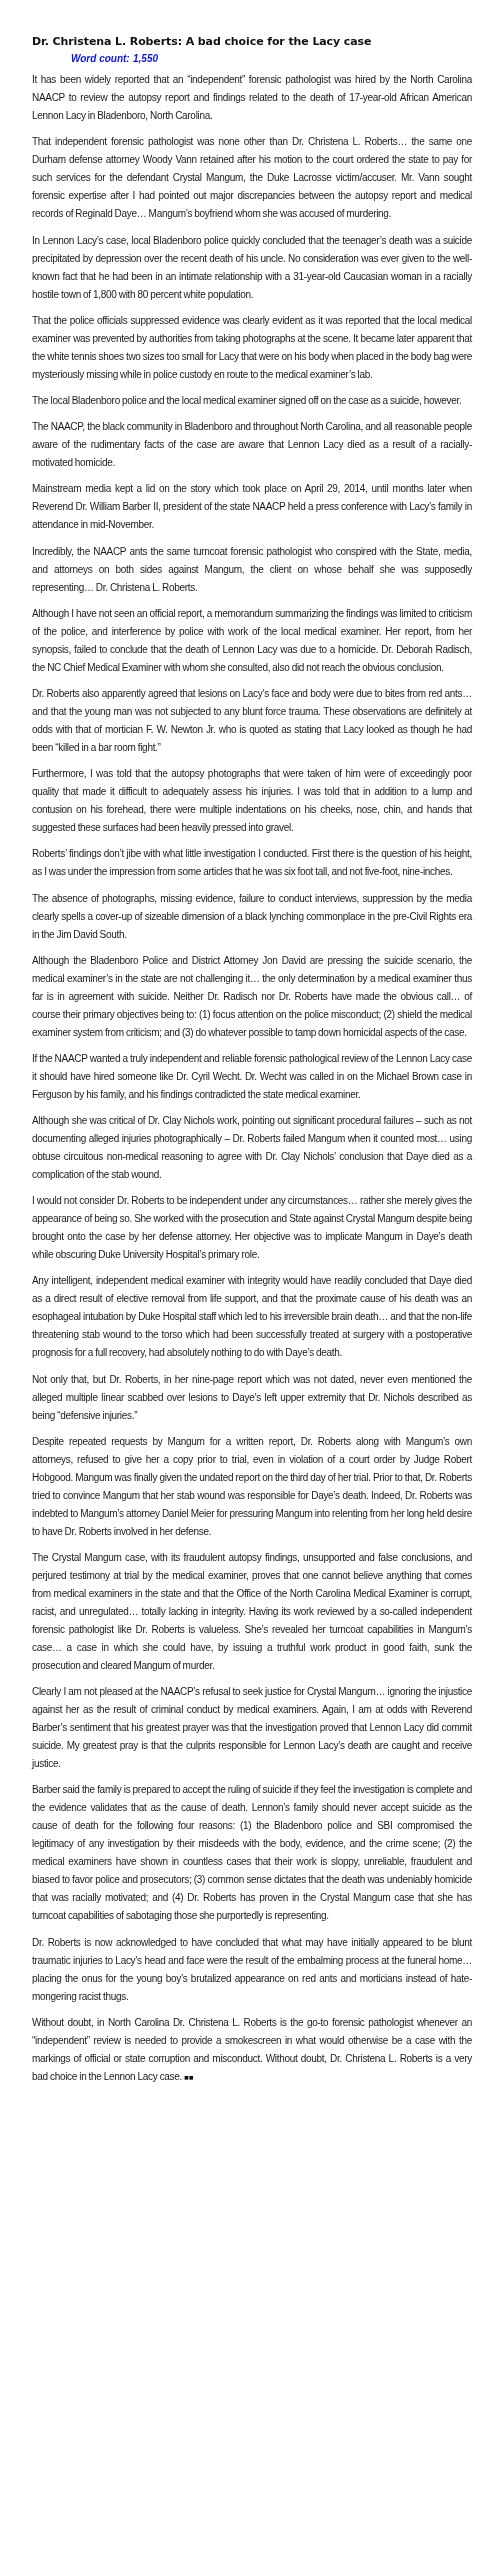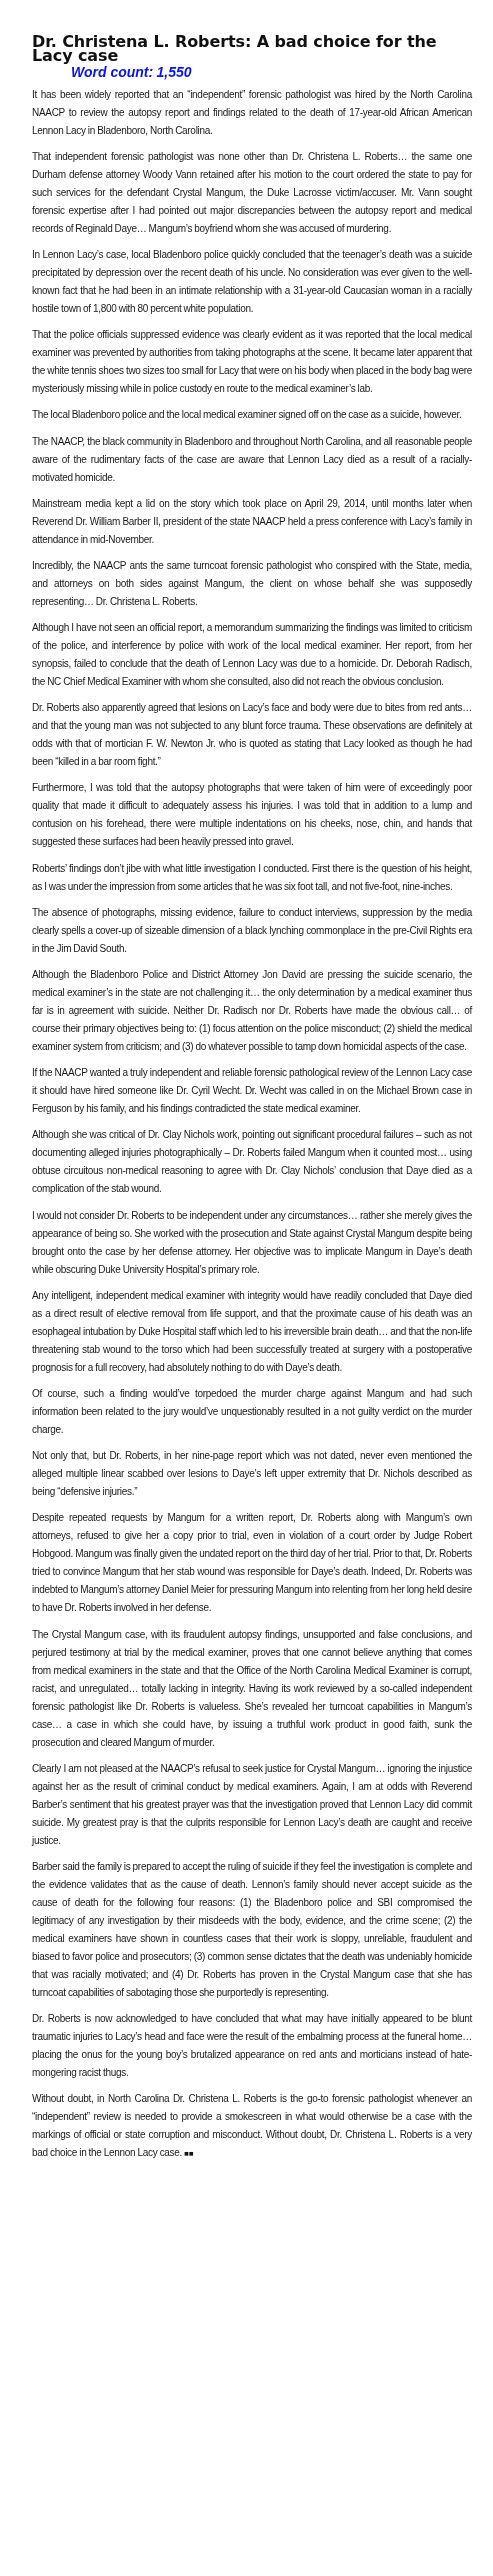--- a/index.html
+++ b/index.html
@@ -15,31 +15,31 @@
   }
   .page {
     position: absolute;
     left: 32px;
     top: 35px;
     width: 440px;
   }
   .title {
     font-family: "DejaVu Sans", sans-serif;
     font-weight: bold;
-    font-size: 16px;
+    font-size: 11px;
     color: #111111;
     margin: 0 0 3.3px 0;
     letter-spacing: -0.1px;
     line-height: 14.3px;
   }
   .wordcount {
     font-family: "Liberation Sans", sans-serif;
     font-weight: bold;
     font-style: italic;
-    font-size: 14px;
+    font-size: 10px;
     color: #0a14e6;
     margin: 0 0 7.7px 0;
     line-height: 11px;
     padding-left: 39px;
   }
   .wordcount .label { margin-right: 3.3px; }
   .body p {
     font-family: "Liberation Sans", sans-serif;
     font-size: 10px;
     line-height: 18px;
@@ -76,21 +76,20 @@
     <p>Although I have not seen an official report, a memorandum summarizing the findings was limited to criticism of the police, and interference by police with work of the local medical examiner.  Her report, from her synopsis, failed to conclude that the death of Lennon Lacy was due to a homicide.  Dr. Deborah Radisch, the NC Chief Medical Examiner with whom she consulted, also did not reach the obvious conclusion.</p>
     <p>Dr. Roberts also apparently agreed that lesions on Lacy’s face and body were due to bites from red ants…  and that the young man was not subjected to any blunt force trauma.  These observations are definitely at odds with that of mortician F. W. Newton Jr. who is quoted as stating that Lacy looked as though he had been “killed in a bar room fight.”</p>
     <p>Furthermore, I was told that the autopsy photographs that were taken of him were of exceedingly poor quality that made it difficult to adequately assess his injuries.  I was told that in addition to a lump and contusion on his forehead, there were multiple indentations on his cheeks, nose, chin, and hands that suggested these surfaces had been heavily pressed into gravel.</p>
     <p>Roberts’ findings don’t jibe with what little investigation I conducted.  First there is the question of his height, as I was under the impression from some articles that he was six foot tall, and not five-foot, nine-inches.</p>
     <p>The absence of photographs, missing evidence, failure to conduct interviews, suppression by the media clearly spells a cover-up of sizeable dimension of a black lynching commonplace in the pre-Civil Rights era in the Jim David South.</p>
     <p>Although the Bladenboro Police and District Attorney Jon David are pressing the suicide scenario, the medical examiner’s in the state are not challenging it… the only determination by a medical examiner thus far is in agreement with suicide.  Neither Dr. Radisch nor Dr. Roberts have made the obvious call… of course their primary objectives being to: (1) focus attention on the police misconduct; (2) shield the medical examiner system from criticism; and (3) do whatever possible to tamp down homicidal aspects of the case.</p>
     <p>If the NAACP wanted a truly independent and reliable forensic pathological review of the Lennon Lacy case it should have hired someone like Dr. Cyril Wecht.  Dr. Wecht was called in on the Michael Brown case in Ferguson by his family, and his findings contradicted the state medical examiner.</p>
     <p>Although she was critical of Dr. Clay Nichols work, pointing out significant procedural failures – such as not documenting alleged injuries photographically – Dr. Roberts failed Mangum when it counted most… using obtuse circuitous non-medical reasoning to agree with Dr. Clay Nichols’ conclusion that Daye died as a complication of the stab wound.</p>
     <p>I would not consider Dr. Roberts to be independent under any circumstances… rather she merely gives the appearance of being so.  She worked with the prosecution and State against Crystal Mangum despite being brought onto the case by her defense attorney.  Her objective was to implicate Mangum in Daye’s death while obscuring Duke University Hospital’s primary role.</p>
     <p>Any intelligent, independent medical examiner with integrity would have readily concluded that Daye died as a direct result of elective removal from life support, and that the proximate cause of his death was an esophageal intubation by Duke Hospital staff which led to his irreversible brain death… and that the non-life threatening stab wound to the torso which had been successfully treated at surgery with a postoperative prognosis for a full recovery, had absolutely nothing to do with Daye’s death.</p>
-    <p>Of course, such a finding would’ve torpedoed the murder charge against Mangum and had such information been related to the jury would’ve unquestionably resulted in a not guilty verdict on the murder charge.</p>
     <p>Not only that, but Dr. Roberts, in her nine-page report which was not dated, never even mentioned the alleged multiple linear scabbed over lesions to Daye’s left upper extremity that Dr. Nichols described as being “defensive injuries.”</p>
     <p>Despite repeated requests by Mangum for a written report, Dr. Roberts along with Mangum’s own attorneys, refused to give her a copy prior to trial, even in violation of a court order by Judge Robert Hobgood.  Mangum was finally given the undated report on the third day of her trial.  Prior to that, Dr. Roberts tried to convince Mangum that her stab wound was responsible for Daye’s death.  Indeed, Dr. Roberts was indebted to Mangum’s attorney Daniel Meier for pressuring Mangum into relenting from her long held desire to have Dr. Roberts involved in her defense.</p>
     <p>The Crystal Mangum case, with its fraudulent autopsy findings, unsupported and false conclusions, and perjured testimony at trial by the medical examiner, proves that one cannot believe anything that comes from medical examiners in the state and that the Office of the North Carolina Medical Examiner is corrupt, racist, and unregulated… totally lacking in integrity.  Having its work reviewed by a so-called independent forensic pathologist like Dr. Roberts is valueless.  She’s revealed her turncoat capabilities in Mangum’s case… a case in which she could have, by issuing a truthful work product in good faith, sunk the prosecution and cleared Mangum of murder.</p>
     <p>Clearly I am not pleased at the NAACP’s refusal to seek justice for Crystal Mangum… ignoring the injustice against her as the result of criminal conduct by medical examiners.  Again, I am at odds with Reverend Barber’s sentiment that his greatest prayer was that the investigation proved that Lennon Lacy did commit suicide.  My greatest pray is that the culprits responsible for Lennon Lacy’s death are caught and receive justice.</p>
     <p>Barber said the family is prepared to accept the ruling of suicide if they feel the investigation is complete and the evidence validates that as the cause of death.  Lennon’s family should never accept suicide as the cause of death for the following four reasons:  (1) the Bladenboro police and SBI compromised the legitimacy of any investigation by their misdeeds with the body, evidence, and the crime scene; (2) the medical examiners have shown in countless cases that their work is sloppy, unreliable, fraudulent and biased to favor police and prosecutors; (3) common sense dictates that the death was undeniably homicide that was racially motivated; and (4) Dr. Roberts has proven in the Crystal Mangum case that she has turncoat capabilities of sabotaging those she purportedly is representing.</p>
     <p>Dr. Roberts is now acknowledged to have concluded that what may have initially appeared to be blunt traumatic injuries to Lacy’s head and face were the result of the embalming process at the funeral home… placing the onus for the young boy’s brutalized appearance on red ants and morticians instead of hate-mongering racist thugs.</p>
     <p><span>Without doubt, in North Carolina Dr. Christena L. Roberts is the go-to forensic pathologist whenever an “independent” review is needed to provide a smokescreen in what would otherwise be a case with the markings of official or state corruption and misconduct.  Without doubt, Dr. Christena L. Roberts is a very bad choice in the Lennon Lacy case.</span><span class="endmark">■■</span></p>
   </div>
 </div>
 

